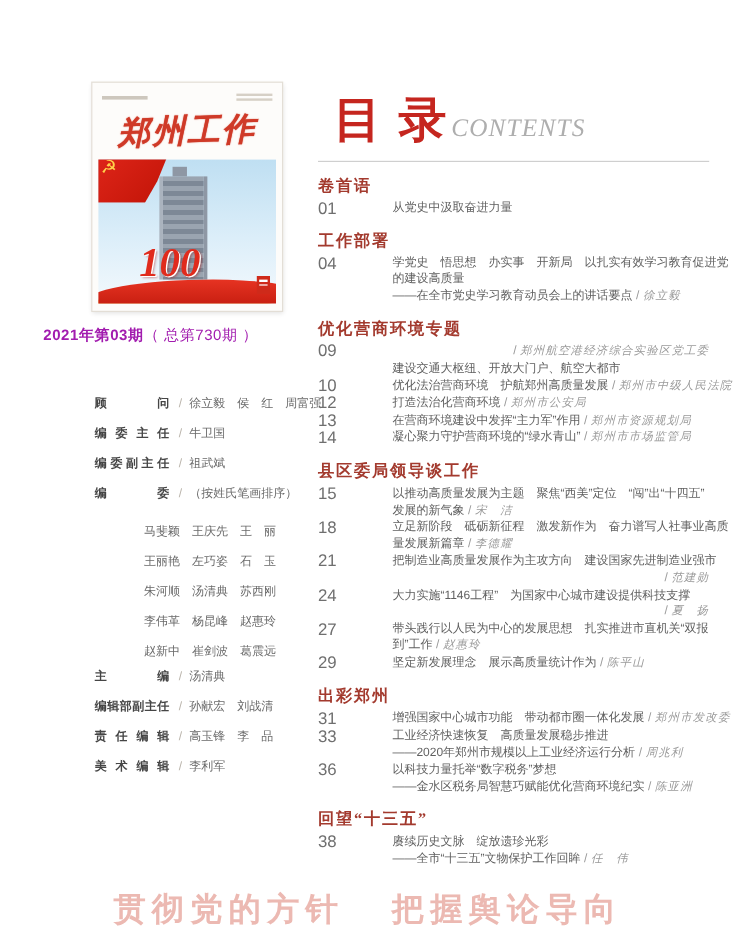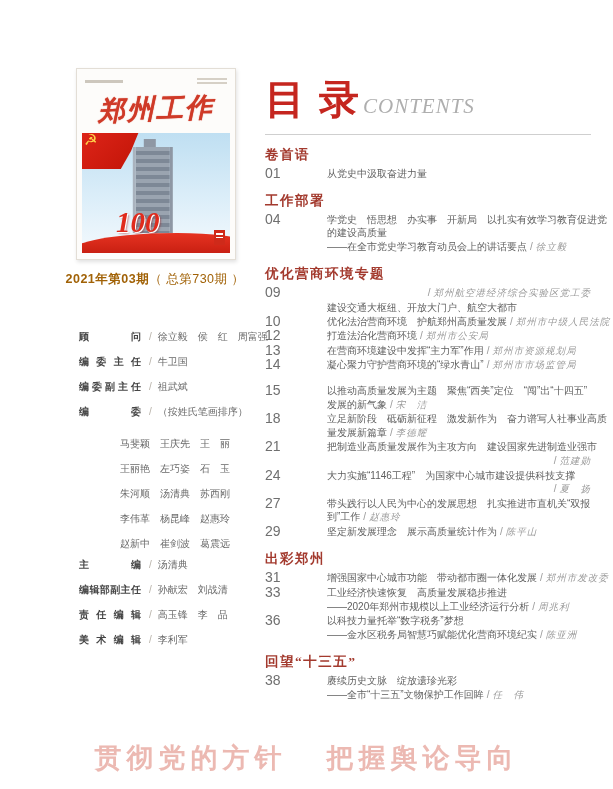--- a/index.html
+++ b/index.html
@@ -48,61 +48,61 @@
   .slogan-line{
     font-size:10px;font-weight:bold;color:#f8d33e;letter-spacing:1px;line-height:15px;
     text-shadow:0 1px 1px rgba(180,30,10,.55);
   }
   .slogan-line:nth-child(2){padding-left:6px;}
   .slogan-line:nth-child(3){padding-left:12px;}
   .slogan-line:nth-child(4){padding-left:18px;}
   .num100{
     position:absolute;left:34px;bottom:16px;
     font-family:"Liberation Serif","DejaVu Serif",serif;
-    font-size:29px;font-weight:bold;font-style:italic;color:#e02b1d;line-height:1;
+    font-size:34px;font-weight:bold;font-style:italic;color:#e02b1d;line-height:1;
     text-shadow:1px 1px 0 #fff,2px 2px 2px rgba(160,0,0,.4);
   }
   .ribbon{
     position:absolute;left:-12px;right:-12px;bottom:-14px;height:34px;
     background:linear-gradient(180deg,#e63322,#b51206);
     border-radius:100% 60% 0 0/90% 40% 0 0;
   }
   .ribbon2{
     position:absolute;left:-12px;right:-12px;bottom:-20px;height:26px;
     background:linear-gradient(180deg,#f6c75f,#e8a93c);
     border-radius:60% 100% 0 0/40% 80% 0 0;opacity:.9;
   }
   .stamp{position:absolute;right:5px;bottom:8px;width:11px;height:15px;background:#cf2a1a;}
   .stamp:before{content:"";position:absolute;left:2px;top:3px;right:2px;height:2px;background:#fff;}
   .stamp:after{content:"";position:absolute;left:2px;top:7px;right:2px;height:1px;background:#fff;}
 
   .issue-line{
-    position:absolute;left:36px;top:271px;width:238px;text-align:center;
-    color:#a16207;font-size:12.5px;letter-spacing:.5px;white-space:nowrap;
+    position:absolute;left:36px;top:271px;width:238px;text-align:left;
+    color:#a21caf;font-size:12.5px;letter-spacing:.5px;white-space:nowrap;
   }
   .issue-bold{font-weight:bold;}
   .issue-rest{font-weight:normal;}
 
   
   .masthead{position:absolute;left:63px;top:331px;width:208px;font-size:10px;color:#6a6a6a;}
   .m-row{margin-bottom:13px;line-height:12px;white-space:nowrap;}
   .m-label{
     display:inline-block;width:62px;text-align:justify;text-align-last:justify;
     font-weight:bold;color:#454545;vertical-align:top;padding-left:16px;
   }
   .m-slash{color:#b9b3aa;margin:0 6px 0 8px;}
   .m-names{margin:0 0 3px 57px;}
   .m-name{line-height:25px;white-space:nowrap;color:#6a6a6a;}
 
   
   .toc{position:absolute;left:265px;top:72px;width:326px;}
   .toc-header{white-space:nowrap;}
   .toc-cn{
     font-family:"Liberation Serif","DejaVu Serif",serif;
-    font-size:40px;font-weight:bold;color:#c5261f;letter-spacing:2px;
+    font-size:40px;font-weight:bold;color:#c5261f;letter-spacing:2px;margin-left:13px;
   }
   .toc-en{
     font-family:"Liberation Serif","DejaVu Serif",serif;
     font-size:21px;font-style:italic;color:#aeaeae;letter-spacing:1px;margin-left:2px;
   }
   .toc-rule{border-top:1px solid #cfcfcf;margin-top:7px;}
   .toc-section{margin-top:11px;}
   .toc-heading{
     font-family:"Liberation Serif","DejaVu Serif",serif;
     font-size:13.5px;font-weight:bold;color:#a33a2e;letter-spacing:1.5px;
@@ -225,20 +225,21 @@
             </div>
           </div>
           <div class="t-item">
             <span class="t-page">14</span>
             <div class="t-rows">
               <div class="t-row"><span class="t-text">凝心聚力守护营商环境的“绿水青山”</span><span class="t-sep">/</span><span class="t-author">郑州市市场监管局</span></div>
             </div>
           </div>
         </div>
         <div class="toc-section">
+          <div class="toc-heading">县区委局领导谈工作</div>
           <div class="t-item">
             <span class="t-page">15</span>
             <div class="t-rows">
               <div class="t-row"><span class="t-text">以推动高质量发展为主题　聚焦“西美”定位　“闯”出“十四五”</span></div>
               <div class="t-row"><span class="t-text">发展的新气象</span><span class="t-sep">/</span><span class="t-author">宋　洁</span></div>
             </div>
           </div>
           <div class="t-item">
             <span class="t-page">18</span>
             <div class="t-rows">

